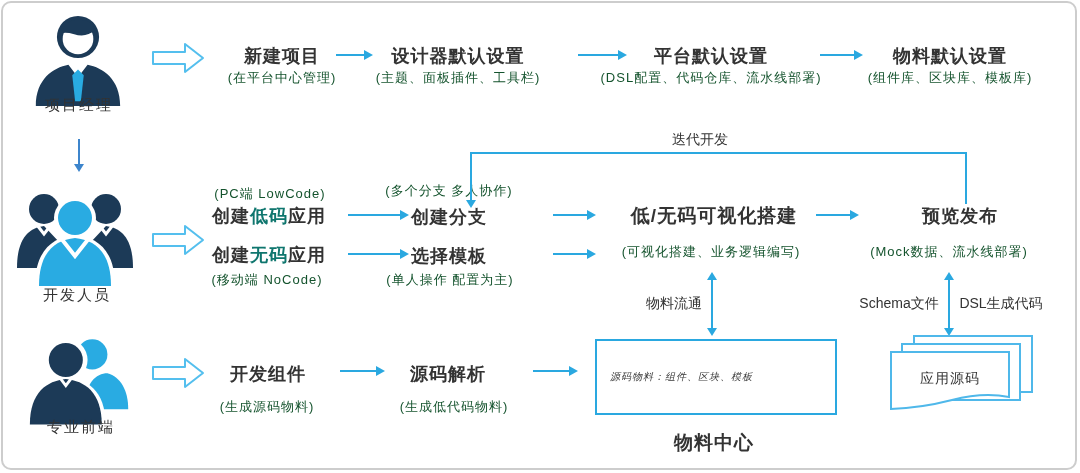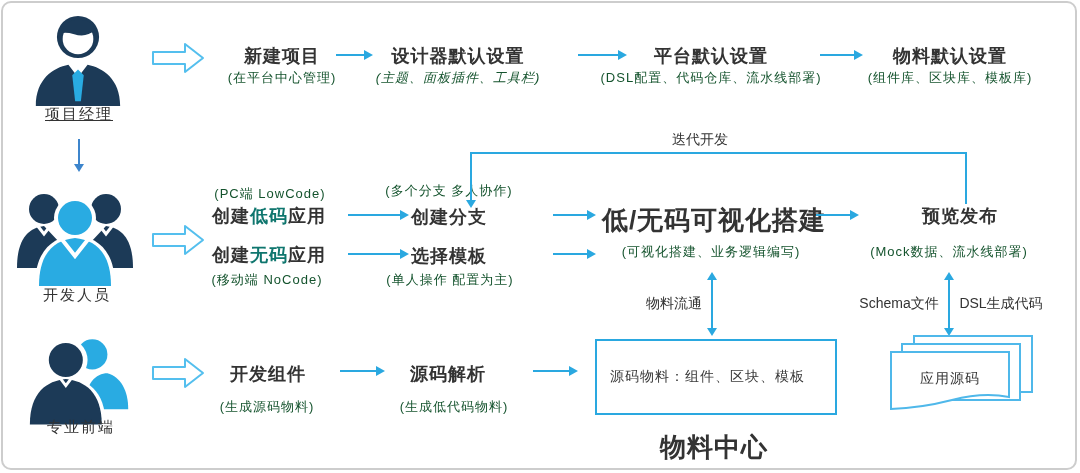--- a/index.html
+++ b/index.html
@@ -3,21 +3,21 @@
 <meta charset="utf-8">
 <style>
   html,body{margin:0;padding:0;background:#fff;}
   body{width:1080px;height:473px;position:relative;overflow:hidden;
        font-family:"Liberation Sans","DejaVu Sans",sans-serif;}
   .canvas{position:absolute;left:0;top:0;width:1076px;height:469px;margin:1px;
           border:2px solid #cdcdcd;border-radius:10px;background:#fff;box-sizing:border-box;}
   .abs{position:absolute;}
   .t{position:absolute;transform:translateX(-50%);white-space:nowrap;text-align:center;}
   .tt{font-weight:bold;font-size:18px;color:#333;letter-spacing:1px;}
-  .tt-lg{font-size:26px;}
+  .tt-lg{font-size:19px;}
   .gray{font-size:13px;color:#14532d;letter-spacing:1px;}
   .lbl{font-size:14px;color:#333;}
   .actor-lbl{font-size:15px;color:#333;letter-spacing:2px;}
   .red{color:#0f766e;}
   
   .harrow{position:absolute;height:0;border-top:2px solid #2aa8e0;}
   .harrow::after{content:'';position:absolute;right:-9px;top:-6px;width:0;height:0;
      border-left:9px solid #2aa8e0;border-top:5px solid transparent;border-bottom:5px solid transparent;}
   
   .varrow{position:absolute;width:0;border-left:2px solid #3d85cc;}
@@ -28,35 +28,35 @@
   .dblarrow::before{content:'';position:absolute;left:-6px;top:-8px;width:0;height:0;
      border-bottom:8px solid #2aa8e0;border-left:5px solid transparent;border-right:5px solid transparent;}
   .dblarrow::after{content:'';position:absolute;left:-6px;bottom:-8px;width:0;height:0;
      border-top:8px solid #2aa8e0;border-left:5px solid transparent;border-right:5px solid transparent;}
   
   .loop{position:absolute;border:2px solid #2aa8e0;border-bottom:none;}
   .loop-head{position:absolute;width:0;height:0;
      border-top:8px solid #2aa8e0;border-left:5px solid transparent;border-right:5px solid transparent;}
   .matbox{position:absolute;border:2px solid #2aa8e0;background:#fff;box-sizing:border-box;
      display:flex;flex-direction:column;justify-content:space-evenly;padding-left:13px;}
-  .matbox div{font-size:14px;color:#3a3a3a;letter-spacing:1px;}
+  .matbox div{font-size:10px;color:#3a3a3a;letter-spacing:1px;font-style:italic;}
 </style>
 </head>
 <body>
 
 <div class="canvas"></div>
 
 <svg class="abs" style="left:32px;top:12px;" width="92" height="96" viewBox="0 0 96 100">
   <circle cx="48" cy="26" r="22" fill="#1c3a57"></circle>
   <circle cx="48" cy="28" r="16" fill="#fff"></circle>
   <path d="M31,22 Q34,7 51,8 Q64,9 66,19 Q56,27 44,23 Q36,21 31,22 Z" fill="#1c3a57"></path>
   <path d="M4,98 C4,70 22,58 38,55 L48,68 L58,55 C74,58 92,70 92,98 Z" fill="#1c3a57"></path>
   <polygon points="48,60 54,66 51,93 45,93 42,66" fill="#29abe2"></polygon>
 </svg>
-<div class="t actor-lbl" style="left:79px;top:105px;text-decoration:underline;">项目经理</div>
+<div class="t actor-lbl" style="left:79px;top:96px;">项目经理</div>
 
 <div class="varrow" style="left:78px;top:139px;height:25px;"></div>
 
 <svg class="abs" style="left:15px;top:178px;" width="120" height="108" viewBox="0 0 120 108">
   <circle cx="29" cy="31" r="15" fill="#1c3a57"></circle>
   <circle cx="91" cy="31" r="15" fill="#1c3a57"></circle>
   <path d="M2,90 C2,60 14,50 29,48 L46,66 L44,90 Z" fill="#1c3a57"></path>
   <path d="M118,90 C118,60 106,50 91,48 L74,66 L76,90 Z" fill="#1c3a57"></path>
   <path d="M22,47 L29,56 L36,47" stroke="#fff" stroke-width="3" fill="none"></path>
   <path d="M84,47 L91,56 L98,47" stroke="#fff" stroke-width="3" fill="none"></path>
@@ -87,21 +87,21 @@
 </svg>
 <svg class="abs" style="left:152px;top:357px;" width="54" height="32" viewBox="0 0 54 32">
   <polygon points="1,10 33,10 33,2 51,16 33,30 33,22 1,22" fill="#fff" stroke="#54bfee" stroke-width="2" stroke-linejoin="round"></polygon>
 </svg>
 
 <div class="t tt" style="left:282px;top:44px;">新建项目</div>
 <div class="t gray" style="left:282px;top:69px;">(在平台中心管理)</div>
 <div class="harrow" style="left:336px;top:54px;width:28px;"></div>
 
 <div class="t tt" style="left:458px;top:44px;">设计器默认设置</div>
-<div class="t gray" style="left:458px;top:69px;font-style:italic;">(主题、面板插件、工具栏)</div>
+<div class="t gray" style="left:458px;top:69px;">(主题、面板插件、工具栏)</div>
 <div class="harrow" style="left:578px;top:54px;width:40px;"></div>
 
 <div class="t tt" style="left:711px;top:44px;">平台默认设置</div>
 <div class="t gray" style="left:711px;top:69px;">(DSL配置、代码仓库、流水线部署)</div>
 <div class="harrow" style="left:820px;top:54px;width:34px;"></div>
 
 <div class="t tt" style="left:950px;top:44px;">物料默认设置</div>
 <div class="t gray" style="left:950px;top:69px;">(组件库、区块库、模板库)</div>
 
 <div class="t gray" style="left:270px;top:185px;">(PC端 LowCode)</div>

